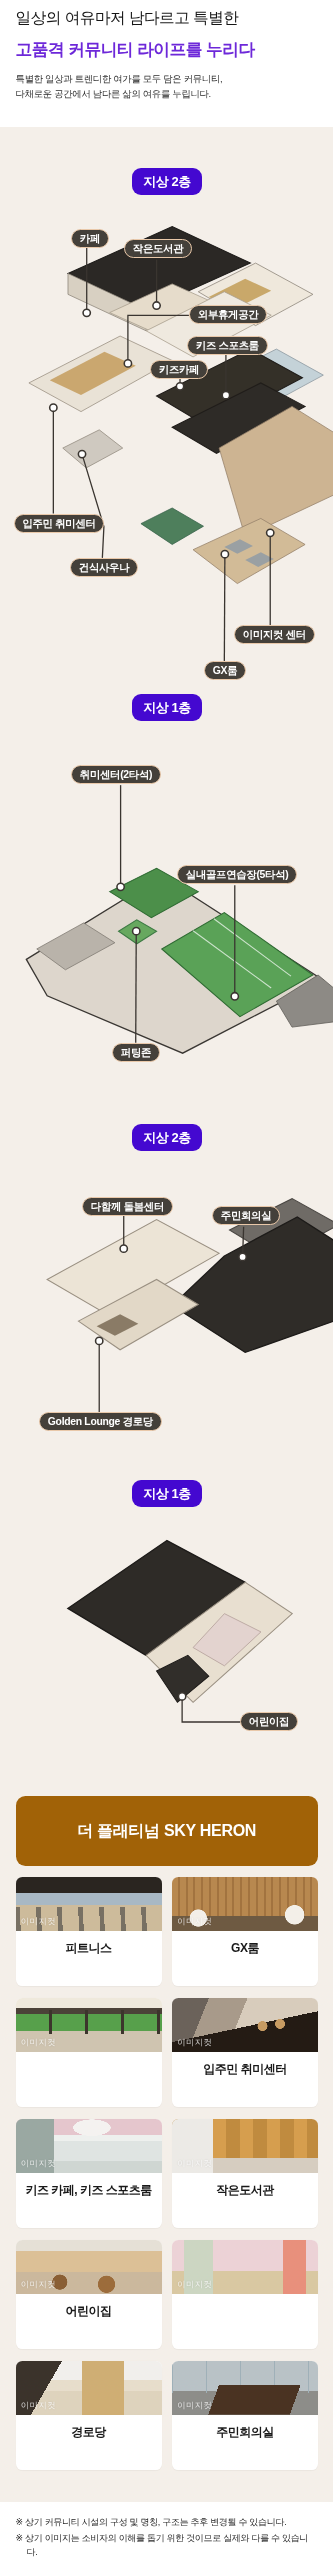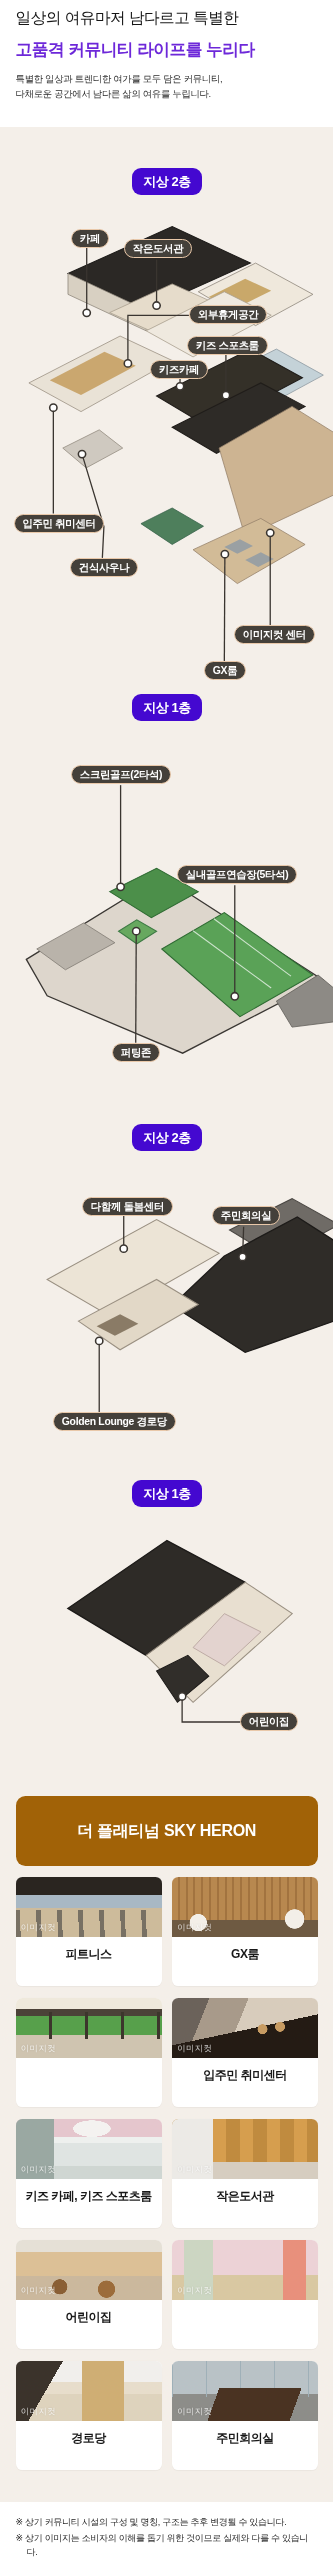--- a/index.html
+++ b/index.html
@@ -21,21 +21,21 @@
   .pill{position:absolute;height:19px;background:#44403a;border:1px solid #e9c8a9;border-radius:10.4px;color:#ffffff;font-size:10.4px;font-weight:600;letter-spacing:-0.3px;display:inline-flex;align-items:center;padding:0 7.8px;white-space:nowrap;z-index:6;box-sizing:border-box;}
 
   .fp{position:absolute;left:0;z-index:2;}
   #leader-overlay{position:absolute;left:0;top:0;z-index:5;pointer-events:none;}
 
   
   .banner{position:absolute;left:15.6px;top:1796px;width:302px;height:70px;background:#a16207;border-radius:9.4px;color:#fff;display:flex;align-items:center;justify-content:center;font-size:16px;font-weight:800;letter-spacing:-0.3px;z-index:4;}
 
   
   .card{position:absolute;width:146px;height:109px;background:#ffffff;border-radius:6.3px;overflow:hidden;box-shadow:0 0.5px 1px rgba(0,0,0,0.04);z-index:4;}
-  .card .photo{position:relative;width:100%;height:60px;background-repeat:no-repeat;}
+  .card .photo{position:relative;width:100%;height:54px;background-repeat:no-repeat;}
   .card .caption{height:34px;display:flex;align-items:center;justify-content:center;font-size:12px;font-weight:800;color:#191919;letter-spacing:-0.5px;}
   .wm{position:absolute;left:5.2px;bottom:4.2px;color:rgba(255,255,255,0.78);font-size:8.3px;font-weight:500;letter-spacing:0.5px;text-shadow:0 0 2.1px rgba(0,0,0,0.15);}
 
   
   .ph1{background-image:repeating-linear-gradient(88deg,rgba(35,38,44,.5) 0 4.7px,rgba(0,0,0,0) 4.7px 21px),linear-gradient(180deg,#2a2520 0 30%,#a8b8c4 30% 52%,#cdbb9b 52% 100%);background-size:100% 45%,100% 100%;background-position:0 100%,0 0;}
   .ph2{background-image:radial-gradient(circle at 18% 76%,#f3efe8 0 8.3px,rgba(0,0,0,0) 8.9px),radial-gradient(circle at 84% 70%,#f3efe8 0 9.4px,rgba(0,0,0,0) 10px),linear-gradient(180deg,rgba(0,0,0,0) 0 72%,#6e5a42 72% 100%),repeating-linear-gradient(90deg,#b8884f 0 5.7px,#a2733f 5.7px 7.8px);}
   .ph3{background-image:repeating-linear-gradient(90deg,rgba(0,0,0,0) 0 33px,#3c352c 33px 36px),linear-gradient(180deg,#efe9dc 0 18%,#4b4238 18% 30%,#57a04b 30% 62%,#cfc4b0 62% 100%);background-size:100% 45%,100% 100%;background-position:0 42%,0 0;}
   .ph4{background-image:radial-gradient(circle at 62% 52%,#c79b62 0 4.7px,rgba(0,0,0,0) 5.2px),radial-gradient(circle at 74% 48%,#c79b62 0 4.7px,rgba(0,0,0,0) 5.2px),linear-gradient(168deg,rgba(0,0,0,0) 0 52%,#241b14 52% 100%),linear-gradient(112deg,#6b625a 0 22%,#a89a8a 22% 45%,#d8ccbc 45% 100%);}
   .ph5{background-image:radial-gradient(ellipse 31px 13.6px at 52% 16%,#f4f2f0 0 60%,rgba(0,0,0,0) 61%),linear-gradient(90deg,#9aa8a2 0 26%,rgba(0,0,0,0) 26%),linear-gradient(180deg,#e5c6cd 0 30%,#eef0ee 30% 40%,#dfe4e2 40% 78%,#cfd6d2 78% 100%);}
   .ph6{background-image:linear-gradient(90deg,#eceae6 0 28%,rgba(0,0,0,0) 28%),linear-gradient(180deg,rgba(0,0,0,0) 0 72%,#d6cdc0 72% 100%),repeating-linear-gradient(90deg,#c08b3f 0 13.6px,#d69e4e 13.6px 27px);}
@@ -156,27 +156,27 @@
   <div class="pill" style="left:71px;top:229px;">카페</div>
   <div class="pill" style="left:124px;top:239px;">작은도서관</div>
   <div class="pill" style="left:189px;top:305px;">외부휴게공간</div>
   <div class="pill" style="left:187px;top:336px;">키즈 스포츠룸</div>
   <div class="pill" style="left:150px;top:360px;">키즈카페</div>
   <div class="pill" style="left:13.6px;top:514px;">입주민 취미센터</div>
   <div class="pill" style="left:70px;top:558px;">건식사우나</div>
   <div class="pill" style="left:234px;top:625px;">이미지컷 센터</div>
   <div class="pill" style="left:204px;top:661px;">GX룸</div>
 
-  <div class="pill" style="left:71px;top:765px;">스크린골프(2타석)</div>
+  <div class="pill" style="left:71px;top:765px;">취미센터(2타석)</div>
   <div class="pill" style="left:177px;top:865px;">실내골프연습장(5타석)</div>
   <div class="pill" style="left:112px;top:1043px;">퍼팅존</div>
 
   <div class="pill" style="left:82px;top:1197px;">다함께 돌봄센터</div>
   <div class="pill" style="left:212px;top:1206px;">주민회의실</div>
-  <div class="pill" style="left:53px;top:1412px;">Golden Lounge 경로당</div>
+  <div class="pill" style="left:39px;top:1412px;">Golden Lounge 경로당</div>
 
   <div class="pill" style="left:240px;top:1712px;">어린이집</div>
 
   <div class="banner">
     <span>더 플래티넘 SKY HERON</span>
   </div>
 
   <div class="card" style="left:15.6px;top:1877px;">
     <div class="photo ph1">
         <span class="wm">이미지컷</span>

